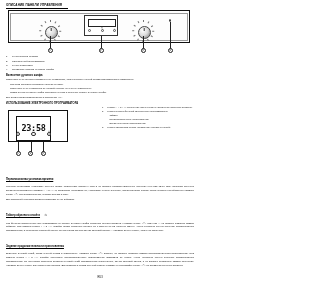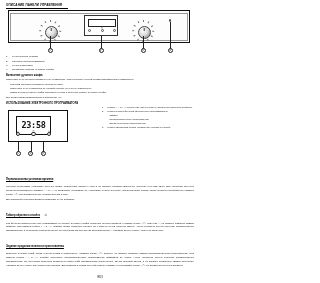--- a/index.html
+++ b/index.html
@@ -234,21 +234,21 @@
     position: absolute;
     left: 2px; top: 4px;
     width: 60px; height: 32px;
     border: 0.7px solid #111;
     background: #fff;
     box-sizing: border-box;
   }
   .detail-lcd {
     position: absolute;
     left: 7px; top: 5px;
-    width: 35px; height: 19px;
+    width: 35px; height: 25px;
     border: 0.8px solid #111;
     background: #fff;
     box-sizing: border-box;
     display: flex;
     align-items: center;
     justify-content: center;
   }
   .seg-time {
     font-family: "DejaVu Sans Mono", monospace;
     font-size: 8.5px;

